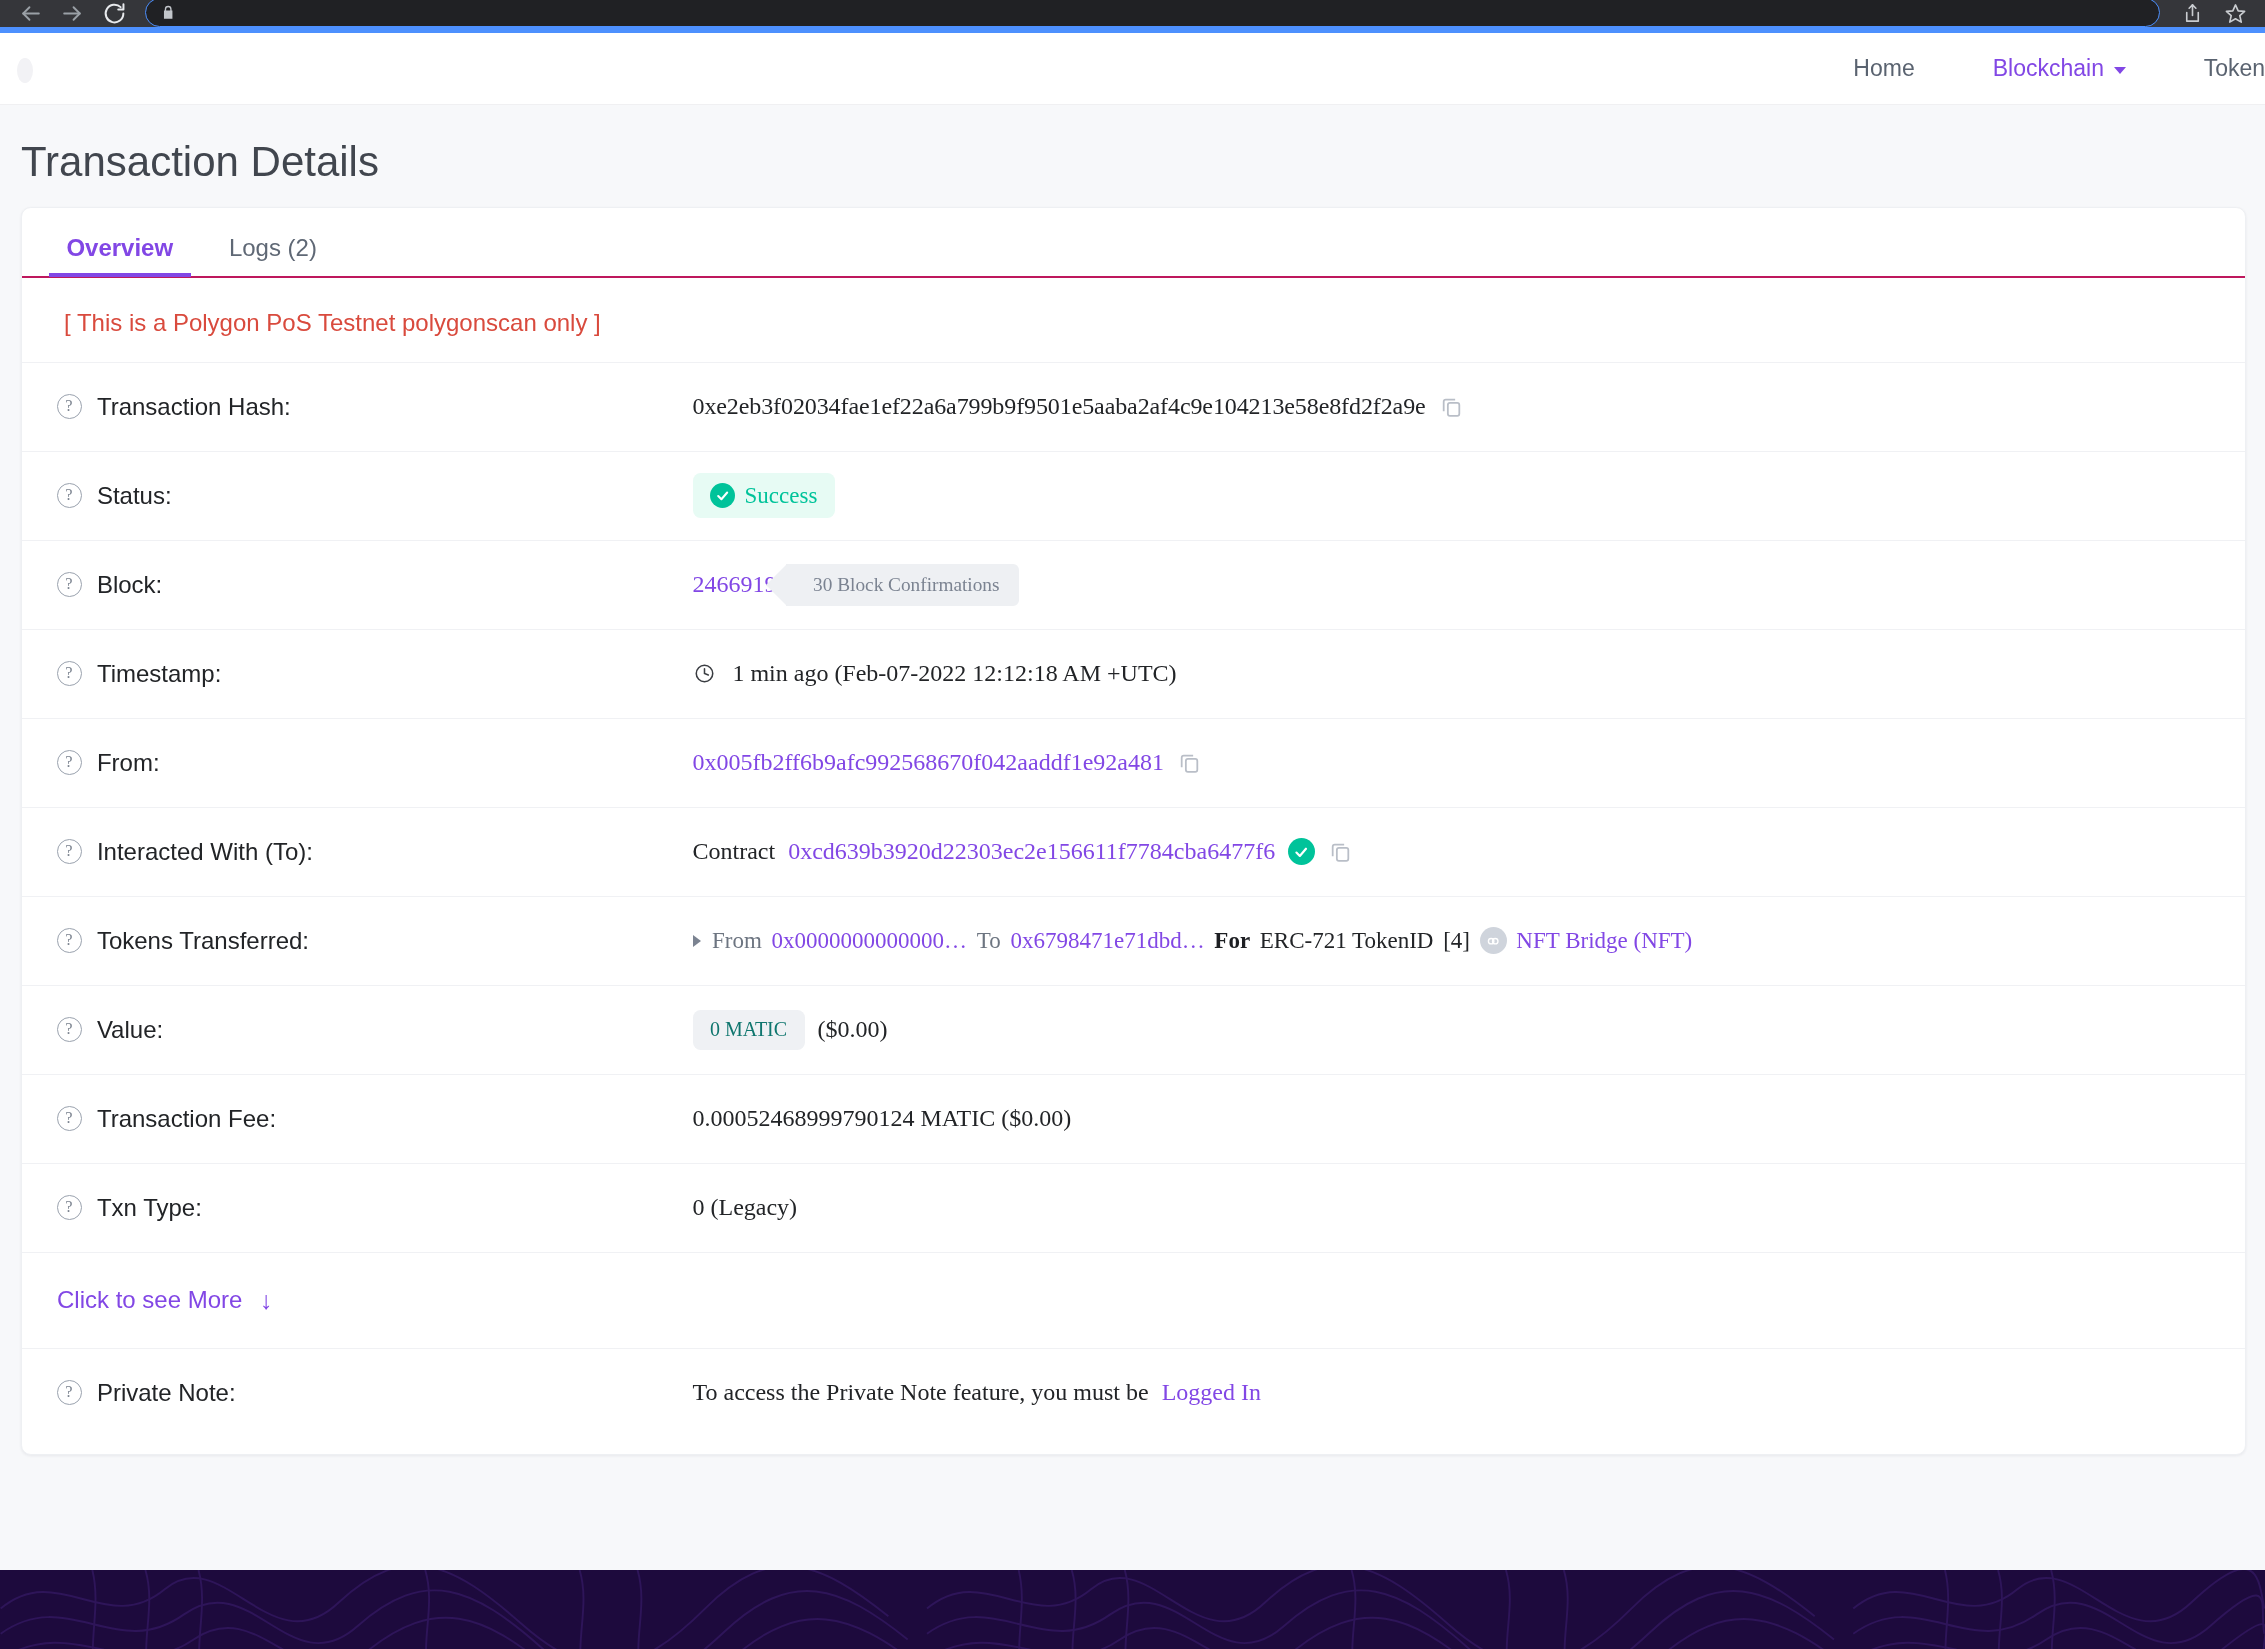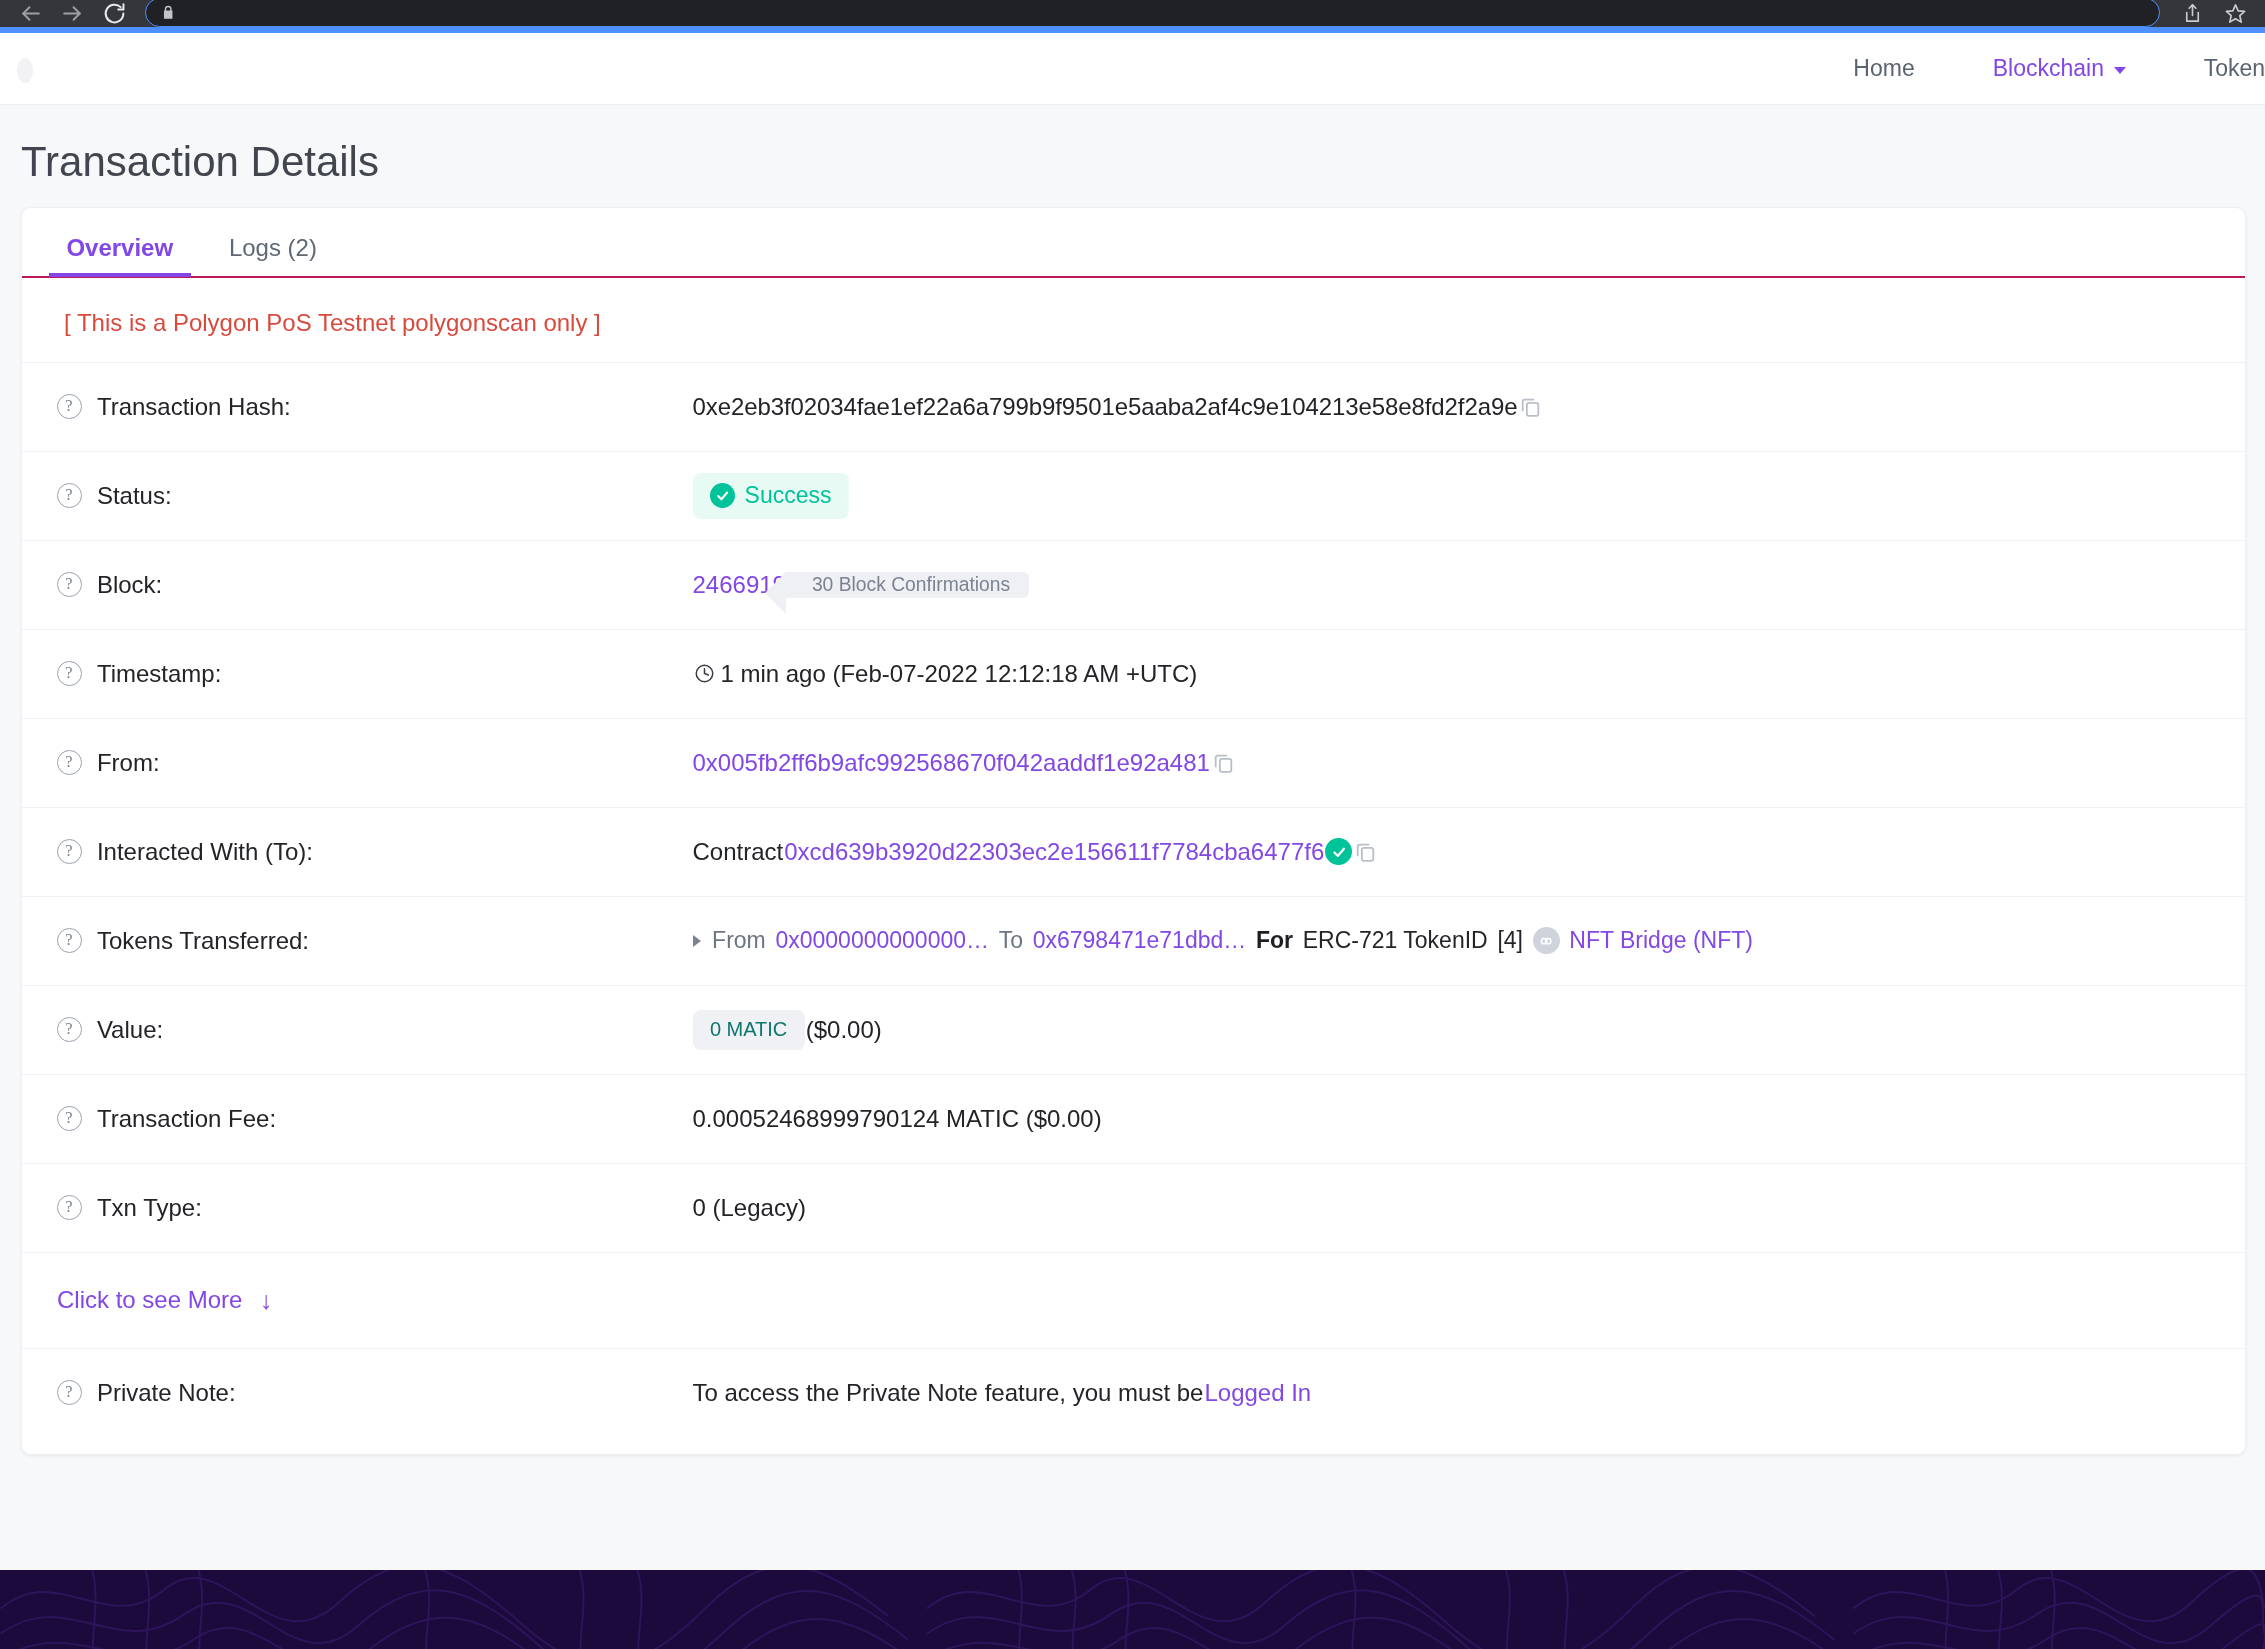--- a/index.html
+++ b/index.html
@@ -186,23 +186,24 @@
     line-height: 22px;
     text-align: center;
     flex: none;
     font-family: "Liberation Serif", serif;
   }
   .row .value {
     font-size: 24px;
     color: #222427;
     display: flex;
     align-items: center;
-    gap: 1px;
+    gap: 13px;
     flex-wrap: nowrap;
     white-space: nowrap;
+    font-family: Liberation Serif, serif;
   }
   .mono-hash { letter-spacing: -0.1px; }
 
   .copy-icon { display: inline-flex; color: #b9bec7; }
 
   .badge-success {
     display: inline-flex;
     align-items: center;
     gap: 9.7px;
     background: #e7fbf4;
@@ -222,21 +223,21 @@
 
   .link { color: #8247e5; text-decoration: none; }
   .link-blocknum { color: #8247e5; }
 
   .confirm-tag {
     display: inline-flex;
     align-items: center;
     background: #eef0f3;
     color: #7b8391;
     font-size: 19.3px;
-    height: 26px;
+    height: 42px;
     padding: 0 19.3px 0 27px;
     margin-left: -15.4px;
     position: relative;
     border-radius: 0 5.8px 5.8px 0;
     text-align: right;
   }
   .confirm-tag::before {
     content: "";
     position: absolute;
     left: -20px; top: 0;

